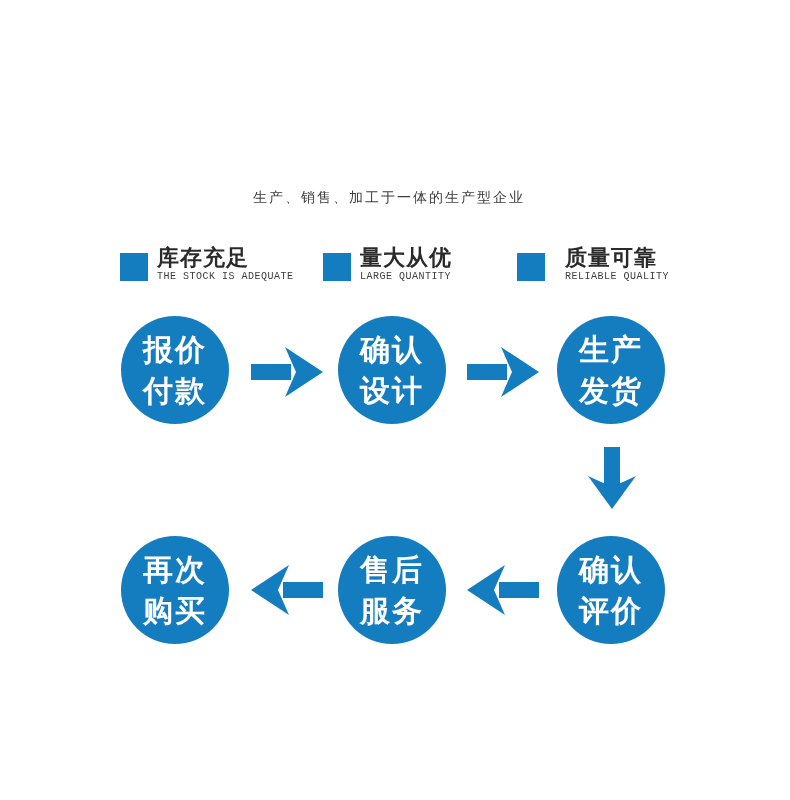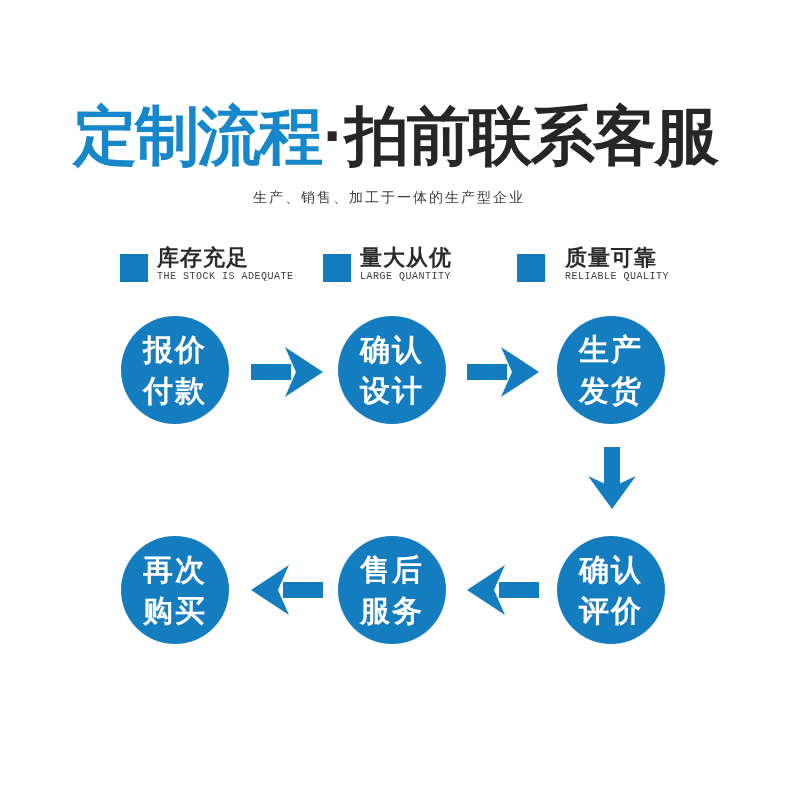--- a/index.html
+++ b/index.html
@@ -35,21 +35,21 @@
     position:absolute;
     top:189px;left:0;width:778px;
     text-align:center;
     font-size:14px;color:var(--gray);
     letter-spacing:2px;font-weight:500;
   }
 
   
   .feature{
     position:absolute;top:245px;
-    display:flex;align-items:flex-end;
+    display:flex;align-items:center;
   }
   .feature.f1{left:120px;}
   .feature.f2{left:323px;}
   .feature.f3{left:517px;gap:11px;}
   .f-square{
     width:28px;height:28px;
     background:var(--blue);
     margin-top:6px;flex:0 0 auto;
   }
   .f-text{margin-left:9px;display:flex;flex-direction:column;}
@@ -86,25 +86,20 @@
   .ar2{left:467px;top:343px;}
   .ad {left:586px;top:447px;}
   .al1{left:467px;top:561px;}
   .al2{left:251px;top:561px;}
 </style>
 </head>
 <body>
 
 <div class="page">
 
-  <h1 class="title">
-    <span class="t-blue">定制流程</span>
-    <span class="t-dot">·</span>
-    <span class="t-dark">拍前联系客服</span>
-  </h1>
 
   <p class="subtitle">生产、销售、加工于一体的生产型企业</p>
 
   <div class="feature f1">
     <div class="f-square"></div>
     <div class="f-text">
       <span class="f-cn">库存充足</span>
       <span class="f-en">THE STOCK IS ADEQUATE</span>
     </div>
   </div>

